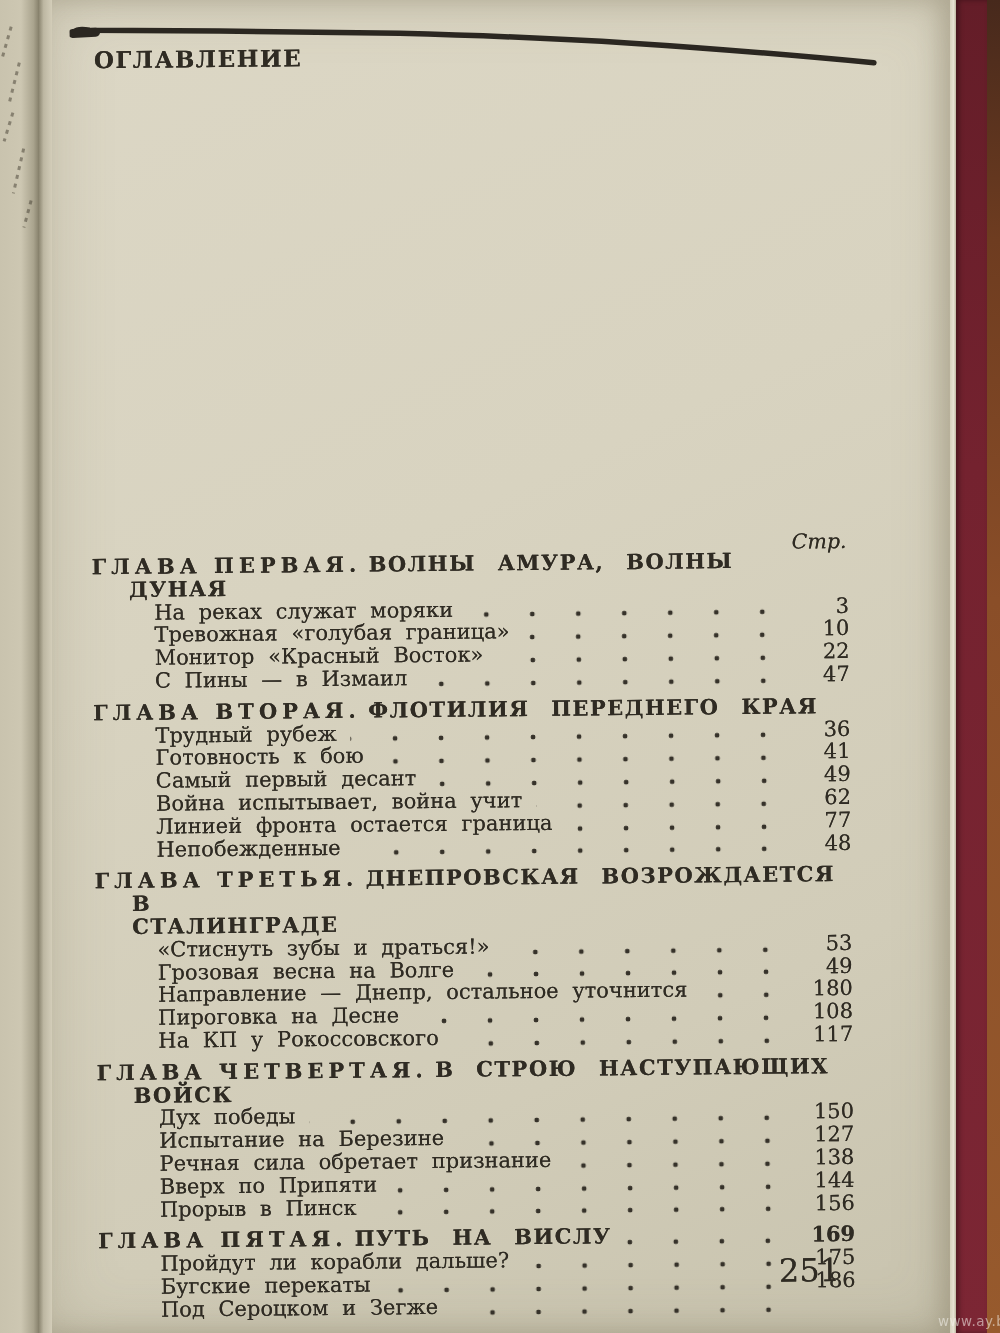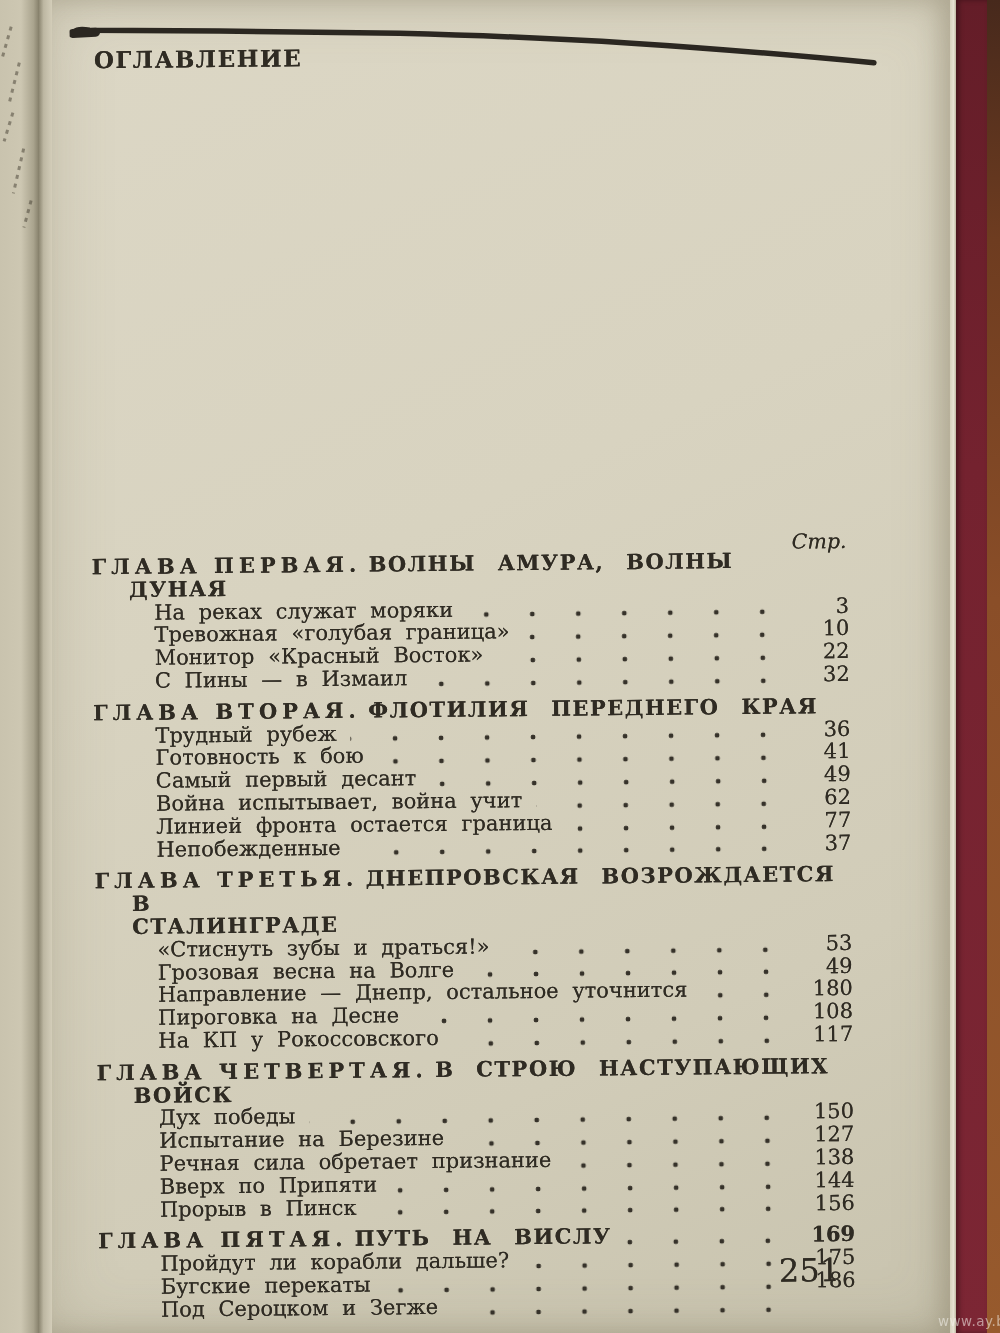--- a/index.html
+++ b/index.html
@@ -119,21 +119,21 @@
         <span class="epage">10</span>
       </div>
       <div class="row entry">
         <span class="elabel">Монитор «Красный Восток»</span>
         <span class="leader"></span>
         <span class="epage">22</span>
       </div>
       <div class="row entry">
         <span class="elabel">С Пины — в Измаил</span>
         <span class="leader"></span>
-        <span class="epage">32</span>
+        <span class="epage">47</span>
       </div>
 
       <div class="row chap">
         <div class="chtext"><span class="chlabel">ГЛАВА ВТОРАЯ.</span> <span class="chtitle">ФЛОТИЛИЯ ПЕРЕДНЕГО КРАЯ</span></div>
       </div>
       <div class="row entry">
         <span class="elabel">Трудный рубеж</span>
         <span class="leader"></span>
         <span class="epage">36</span>
       </div>
@@ -153,21 +153,21 @@
         <span class="epage">62</span>
       </div>
       <div class="row entry">
         <span class="elabel">Линией фронта остается граница</span>
         <span class="leader"></span>
         <span class="epage">77</span>
       </div>
       <div class="row entry">
         <span class="elabel">Непобежденные</span>
         <span class="leader"></span>
-        <span class="epage">37</span>
+        <span class="epage">48</span>
       </div>
 
       <div class="row chap">
         <div class="chtext"><span class="chlabel">ГЛАВА ТРЕТЬЯ.</span> <span class="chtitle">ДНЕПРОВСКАЯ ВОЗРОЖДАЕТСЯ В</span><br><span class="chtitle">СТАЛИНГРАДЕ</span></div>
       </div>
       <div class="row entry">
         <span class="elabel">«Стиснуть зубы и драться!»</span>
         <span class="leader"></span>
         <span class="epage">53</span>
       </div>

